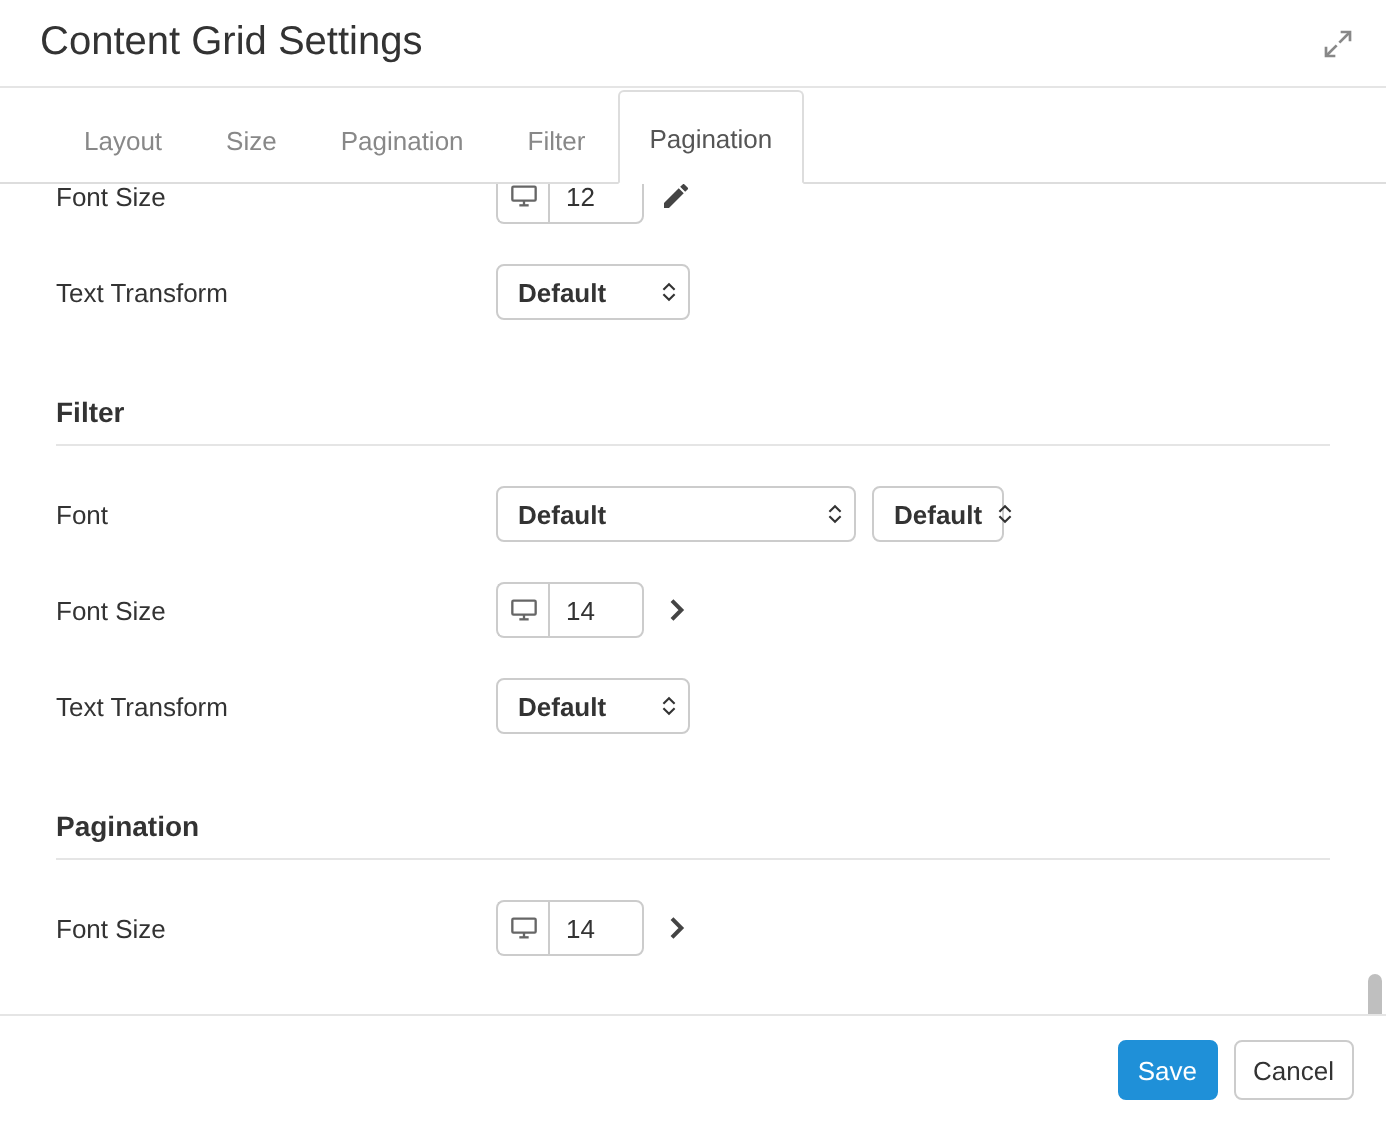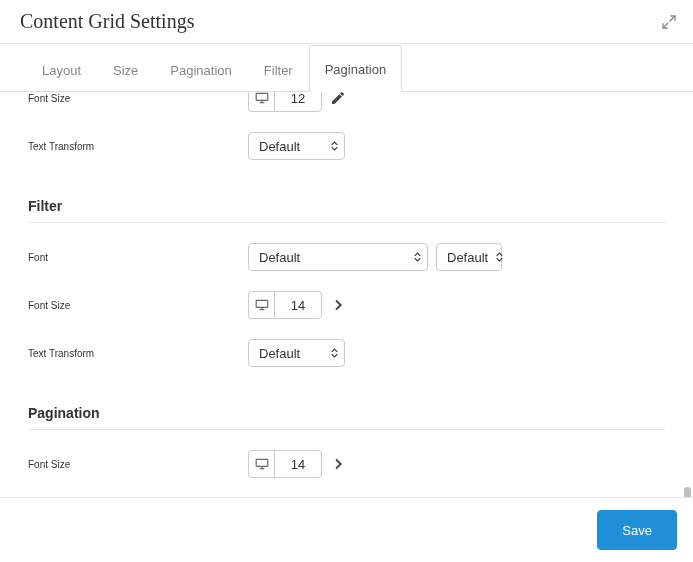--- a/index.html
+++ b/index.html
@@ -19,21 +19,20 @@
       display: flex;
       align-items: center;
       justify-content: space-between;
       padding: 10px 16px 10px 20px;
       border-bottom: 1px solid #e5e5e5;
     }
     .header-title {
       font-size: 20px;
       font-weight: 400;
       color: #333;
-      font-family: Liberation Serif, serif;
     }
     .expand-icon {
       width: 16px; height: 16px;
       color: #888;
       cursor: pointer;
     }
     
     .tabs {
       display: flex;
       align-items: flex-end;
@@ -78,39 +77,40 @@
       border-radius: 4px;
     }
     .row {
       display: flex;
       align-items: center;
       padding: 10px 0;
     }
     .row-label {
       width: 220px;
       color: #333;
-      font-size: 10px;
+      font-size: 13px;
     }
     .controls {
       display: flex;
       align-items: center;
       gap: 8px;
     }
     .select {
       display: inline-flex;
       align-items: center;
       justify-content: space-between;
       border: 1px solid #ccc;
       border-radius: 4px;
       background: #fff;
       height: 28px;
       padding: 0 6px 0 10px;
       font-size: 13px;
       color: #333;
       cursor: pointer;
+      font-weight: bold;
     }
     .select .caret {
       display: inline-flex;
       flex-direction: column;
       margin-left: 8px;
       line-height: 0;
     }
     .select .caret svg { width: 7px; height: 5px; }
     .select-wide { width: 180px; }
     .select-narrow { width: 66px; }
@@ -133,21 +133,20 @@
     }
     .num-prefix svg { width: 14px; height: 12px; }
     .num-input {
       border: 1px solid #ccc;
       border-radius: 0 4px 4px 0;
       width: 48px;
       padding: 0 8px;
       font-size: 13px;
       color: #333;
       outline: none;
-      text-align: center;
     }
     .chevron-right {
       width: 16px; height: 16px;
       color: #444;
       cursor: pointer;
       display: inline-flex;
       align-items: center;
       justify-content: center;
     }
     .pencil-icon {
@@ -173,22 +172,22 @@
     
     .footer {
       border-top: 1px solid #e5e5e5;
       padding: 12px 16px;
       display: flex;
       justify-content: flex-end;
       gap: 8px;
       background: #fff;
     }
     .btn {
-      height: 40px;
-      padding: 0 24px;
+      height: 30px;
+      padding: 0 9px;
       border-radius: 4px;
       font-size: 13px;
       cursor: pointer;
       border: 1px solid #ccc;
       background: #fff;
       color: #333;
     }
     .btn-primary {
       background: #1f90d8;
       border-color: #1f90d8;
@@ -347,13 +346,14 @@
           </svg>
       </span>
     </div>
   </div>
 
   <div class="scrollbar-track"></div>
 </div>
 
 <div class="footer">
   <button class="btn btn-primary">Save</button>
+  <button class="btn">Cancel</button>
 </div>
 
 </body></html>

